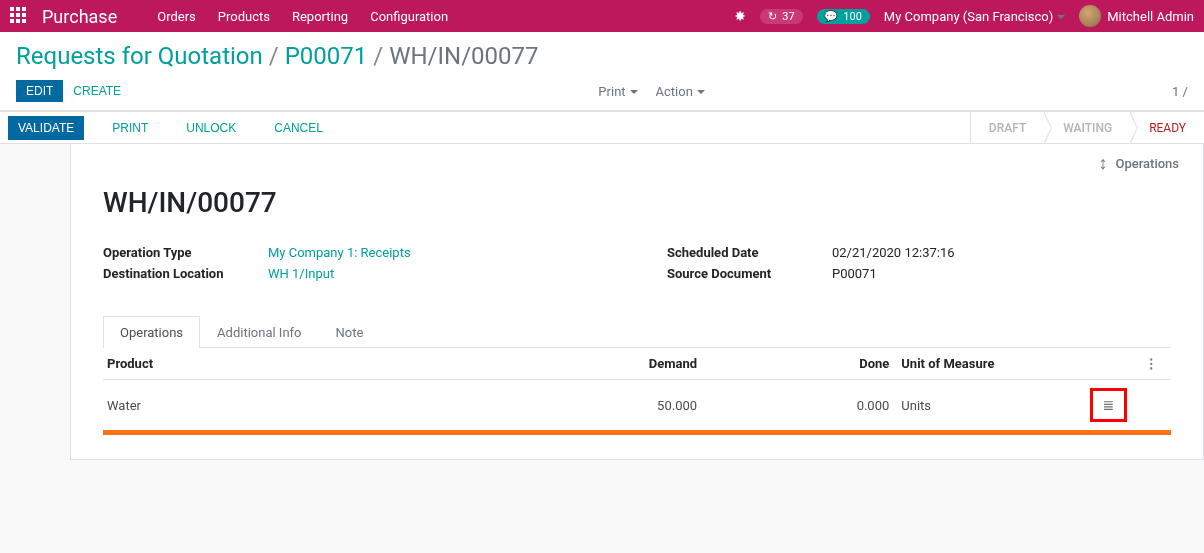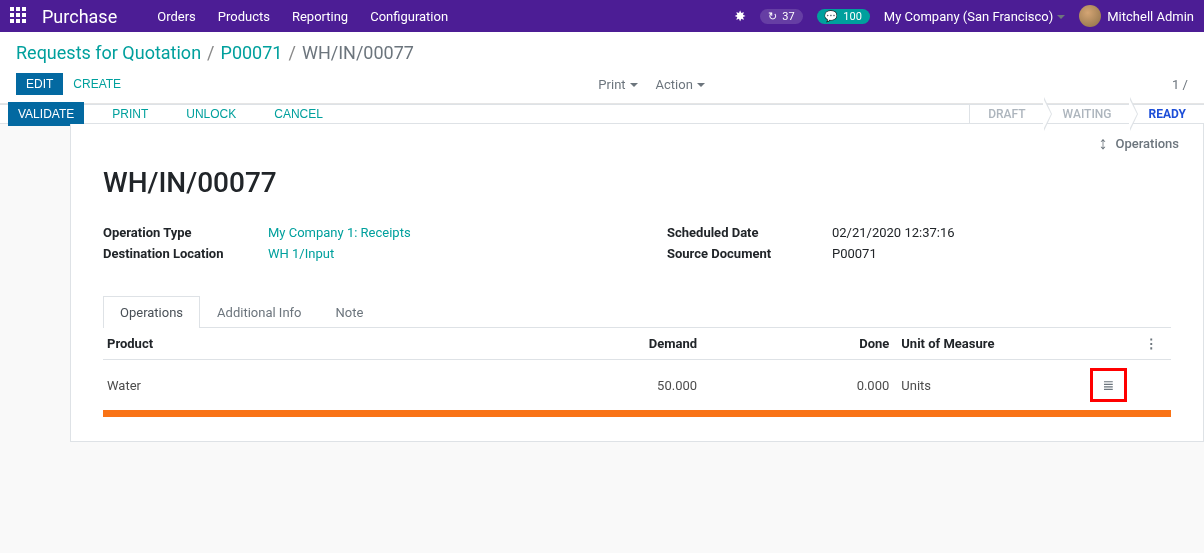--- a/index.html
+++ b/index.html
@@ -1,57 +1,57 @@
 <!DOCTYPE html>
 <html><head>
 <meta charset="utf-8">
 <style>
 * { margin: 0; padding: 0; box-sizing: border-box; }
 body { font-family: -apple-system, BlinkMacSystemFont, "Segoe UI", Roboto, sans-serif; font-size: 13px; color: #4c4c4c; background: #f9f9f9; width: 1204px; overflow-x: hidden; }
 
 
-.topnav { background: #4c1d95; color: #fff; height: 30px; display: flex; align-items: center; padding: 16px 10px; font-size: 13px; }
+.topnav { background: #be185d; color: #fff; height: 30px; display: flex; align-items: center; padding: 16px 10px; font-size: 13px; }
 .apps-icon { width: 18px; height: 18px; display: grid; grid-template-columns: repeat(3,4px); grid-template-rows: repeat(3,4px); gap: 2px; margin-right: 14px; cursor: pointer; }
 .apps-icon span { background: #fff; }
 .mod-title { font-size: 18px; font-weight: 400; margin-right: 40px; }
 .topnav a.menu { color: #fff; text-decoration: none; margin-right: 22px; font-size: 13px; cursor: pointer; }
 .topnav .spacer { flex: 1; }
 .topnav .sys { display: flex; align-items: center; gap: 14px; }
 .bug { color: #fff; font-size: 14px; }
 .pill { background: rgba(255,255,255,.15); border-radius: 10px; padding: 1px 8px; display: inline-flex; align-items: center; gap: 5px; font-size: 11px; }
 .pill.green { background: #00a09d; }
 .company { color: #fff; cursor: pointer; }
 .avatar { width: 22px; height: 22px; border-radius: 50%; background: radial-gradient(circle at 40% 35%, #d4a574, #8b6f47); display: inline-block; }
 .user-block { display: flex; align-items: center; gap: 6px; }
 
 
 .crumbbar { background: #fff; padding: 10px 16px 0 16px; border-bottom: 1px solid #e5e5e5; }
-.crumbs { font-size: 18px; color: #875a7b; display: flex; align-items: center; gap: 6px; }
+.crumbs { font-size: 24px; color: #875a7b; display: flex; align-items: center; gap: 6px; }
 .crumbs a { color: #00a09d; text-decoration: none; cursor: pointer; }
 .crumbs .sep { color: #888; }
 .crumbs .current { color: #6c757d; }
 
 .crumb-row2 { display: flex; align-items: center; margin-top: 10px; padding-bottom: 8px; }
 .btn { padding: 4px 10px; font-size: 12px; border: none; cursor: pointer; font-weight: 500; }
 .btn-primary { background: #0369a1; color: #fff; }
 .btn-link { background: transparent; color: #00a09d; }
 .ctr { margin: 0 auto; display: flex; gap: 18px; color: #6c757d; font-size: 13px; }
 .ctr span { cursor: pointer; }
 .caret-down::after { content: ""; display: inline-block; border-top: 4px solid #6c757d; border-left: 4px solid transparent; border-right: 4px solid transparent; margin-left: 4px; vertical-align: middle; }
 .pager { color: #6c757d; font-size: 13px; }
 
 
-.statusbar { background: #fff; border-top: 1px solid #dee2e6; border-bottom: 1px solid #dee2e6; display: flex; align-items: stretch; height: 20px; }
+.statusbar { background: #fff; border-top: 1px solid #dee2e6; border-bottom: 1px solid #dee2e6; display: flex; align-items: stretch; height: 33px; }
 .statusbar .left-btns { display: flex; align-items: center; padding-left: 8px; gap: 18px; }
 .statusbar .left-btns .btn { padding: 5px 10px; }
 .statusbar .stages { margin-left: auto; display: flex; align-items: center; }
 .stage { padding: 0 18px; height: 100%; display: flex; align-items: center; color: #adb5bd; font-size: 12px; font-weight: 500; position: relative; border-left: 1px solid #dee2e6; }
 .stage::after { content: ""; position: absolute; right: -7px; top: 50%; transform: translateY(-50%); width: 0; height: 0; border-top: 16px solid transparent; border-bottom: 16px solid transparent; border-left: 8px solid #fff; z-index: 2; }
 .stage::before { content: ""; position: absolute; right: -8px; top: 50%; transform: translateY(-50%); width: 0; height: 0; border-top: 17px solid transparent; border-bottom: 17px solid transparent; border-left: 8px solid #dee2e6; z-index: 1; }
-.stage.active { color: #1d4ed8; font-weight: 700; }
+.stage.active { color: #b91c1c; font-weight: 400; }
 .stage.last::after, .stage.last::before { display: none; }
 
 
 .sheet-wrap { padding: 0 0 30px 70px; }
 .sheet { background: #fff; border: 1px solid #dee2e6; border-top: none; position: relative; padding: 24px 32px; min-width: 1100px; }
 .ops-btn { position: absolute; top: 8px; right: 24px; display: flex; align-items: center; gap: 8px; color: #6c757d; font-weight: 500; cursor: pointer; }
 .arrows-icon { font-size: 18px; color: #6c757d; }
 .rec-title { font-size: 28px; font-weight: 500; color: #212529; margin: 18px 0 26px 0; }
 
 .fields { display: flex; gap: 60px; }
@@ -61,21 +61,21 @@
 .fval { font-size: 13px; color: #212529; }
 .fval a { color: #00a09d; text-decoration: none; }
 
 .tabs { margin-top: 28px; border-bottom: 1px solid #dee2e6; display: flex; }
 .tab { padding: 8px 16px; border: 1px solid transparent; border-bottom: none; color: #6c757d; cursor: pointer; font-size: 13px; position: relative; top: 1px; }
 .tab.active { border-color: #dee2e6; background: #fff; color: #495057; border-top: 1px solid #dee2e6; }
 
 .grid { width: 100%; border-collapse: collapse; margin-top: 0; }
 .grid th { text-align: left; padding: 8px 4px; border-bottom: 1px solid #dee2e6; font-weight: 700; font-size: 13px; color: #212529; }
 .grid th.num, .grid td.num { text-align: right; }
-.grid td { padding: 8px 4px; border-bottom: 7px solid #f97316; font-size: 13px; }
+.grid td { padding: 8px 4px; border-bottom: 5px solid #f97316; font-size: 13px; }
 .grid th.tiny, .grid td.tiny { width: 40px; text-align: center; }
 .kebab { color: #6c757d; cursor: pointer; }
 .line-icon { font-size: 14px; color: #6c757d; cursor: pointer; }
 .highlight-box { border: 3px solid #ff0000; padding: 6px 10px; display: inline-block; }
 </style>
 </head>
 <body>
 
 <div class="topnav">
   <div class="apps-icon">

